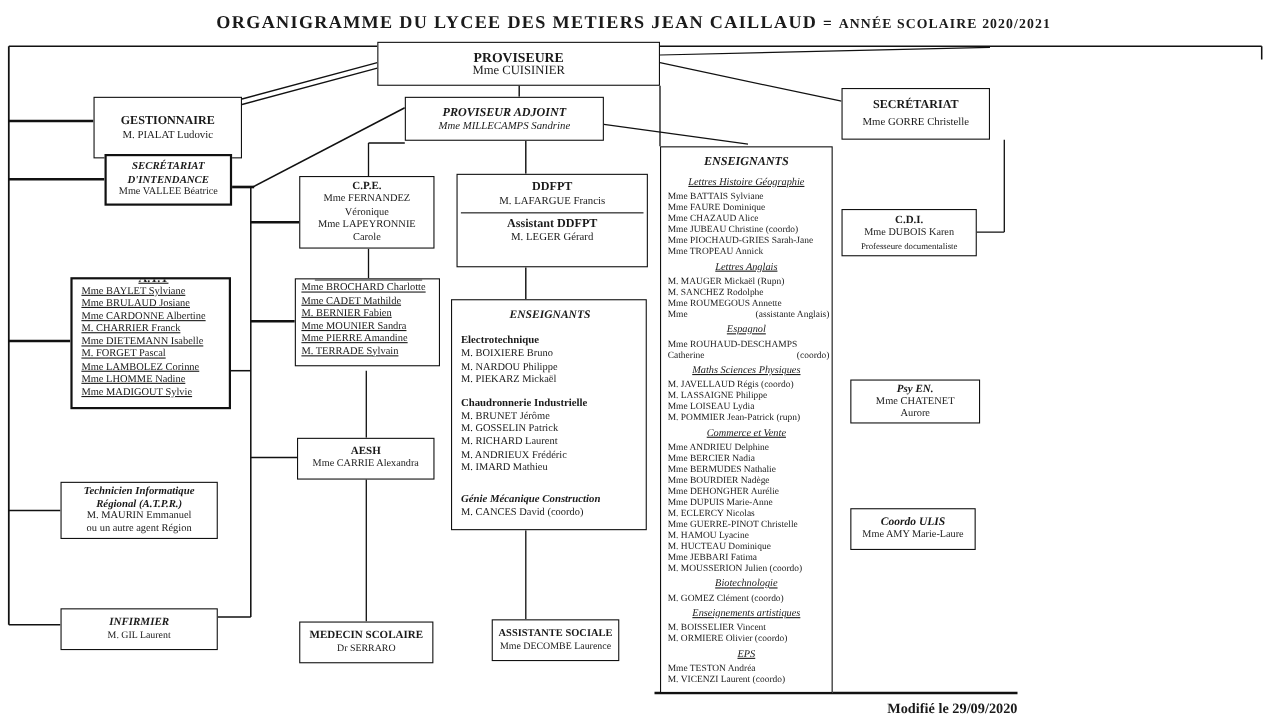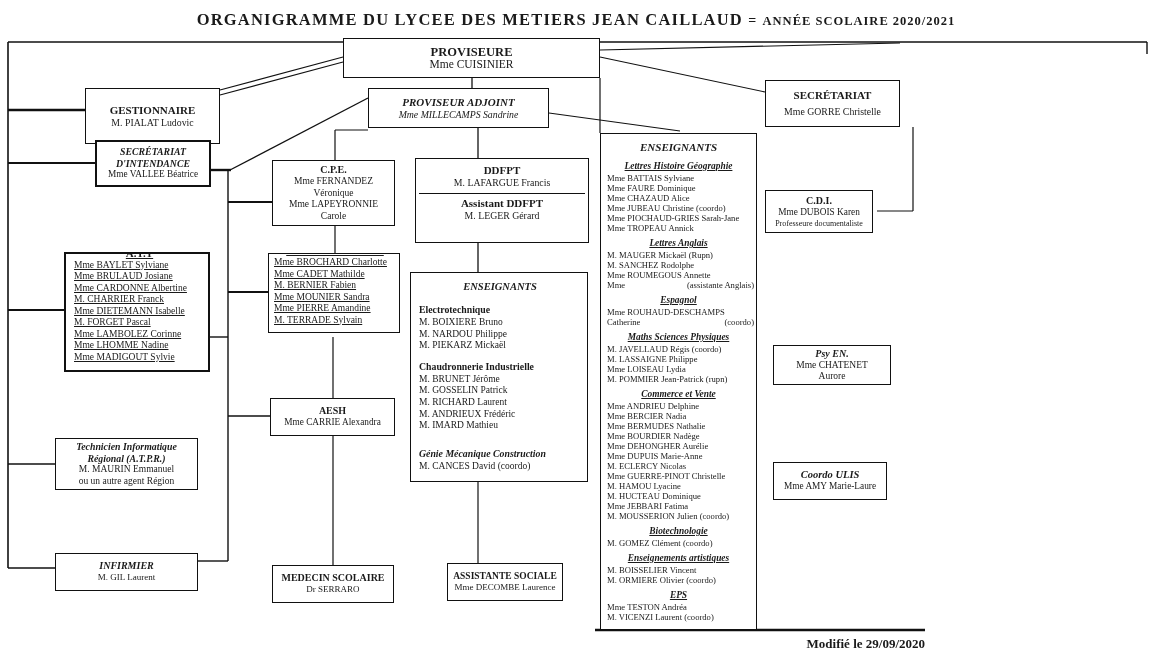--- a/index.html
+++ b/index.html
@@ -25,21 +25,21 @@
   .nm.spread{display:flex;justify-content:space-between;width:100%;}
   .center-names .nm{text-align:center;}
   .left-pad{align-items:flex-start;padding-left:8px;}
   .it-bold .nm{font-weight:bold;font-style:italic;text-align:center;font-size:9.8px;}
   .divider{width:100%;border-top:1.5px solid #111;margin:4px 0 3px 0;}
   
   .teachers{justify-content:flex-start;padding:7px 4px 2px 4px;}
   .teachers .list-title{font-weight:bold;font-style:italic;font-size:11px;margin-bottom:7px;}
   .teachers .section{width:100%;margin-bottom:4px;}
   .teachers .sec-head{font-size:9.4px;line-height:12px;margin-bottom:1px;}
-  .sec-head.underlined{font-weight:bold;font-style:italic;text-decoration:underline;text-align:center;}
+  .sec-head.underlined{font-weight:normal;font-style:italic;text-decoration:underline;text-align:center;}
   .sec-head.bold{font-weight:bold;text-align:left;}
   .sec-head.bold-italic{font-weight:bold;font-style:italic;text-align:left;margin-top:16px;}
   .teachers .nm{font-size:8.6px;line-height:10px;padding-left:2px;}
   .workshop{justify-content:flex-start;padding:8px 6px 2px 8px;}
   .workshop .list-title{font-weight:bold;font-style:italic;font-size:10.5px;margin-bottom:12px;text-align:center;width:100%;}
   .workshop .section{width:100%;margin-bottom:9px;}
   .workshop .sec-head{font-size:9.8px;line-height:12px;margin-bottom:1px;}
   .workshop .nm{font-size:9.5px;line-height:11.6px;}
   .modified{position:absolute;left:735px;top:636px;width:190px;text-align:right;
             font-size:13px;font-weight:600;z-index:3;}
@@ -294,21 +294,21 @@
           <div class="nm">M. ORMIERE Olivier (coordo)</div>
         </div>
         <div class="section">
           <div class="sec-head underlined">EPS</div>
           <div class="nm">Mme TESTON Andréa</div>
           <div class="nm">M. VICENZI Laurent (coordo)</div>
         </div>
       </div>
   </div>
 
-  <div class="box" style="left:765px;top:190px;width:108px;height:43px;align-items:center;">
+  <div class="box" style="left:765px;top:190px;width:123px;height:43px;align-items:center;">
     <div class="box-title sm">C.D.I.</div>
     <div class="box-name" style="font-size:9.3px;">Mme DUBOIS Karen</div>
     <div class="box-sub">Professeure documentaliste</div>
   </div>
 
   <div class="box center-names" style="left:773px;top:345px;width:118px;height:40px;">
     <div class="box-title sm it">Psy EN.</div>
     <div style="width:100%;">
         <div class="nm">Mme CHATENET</div>
         <div class="nm">Aurore</div>

